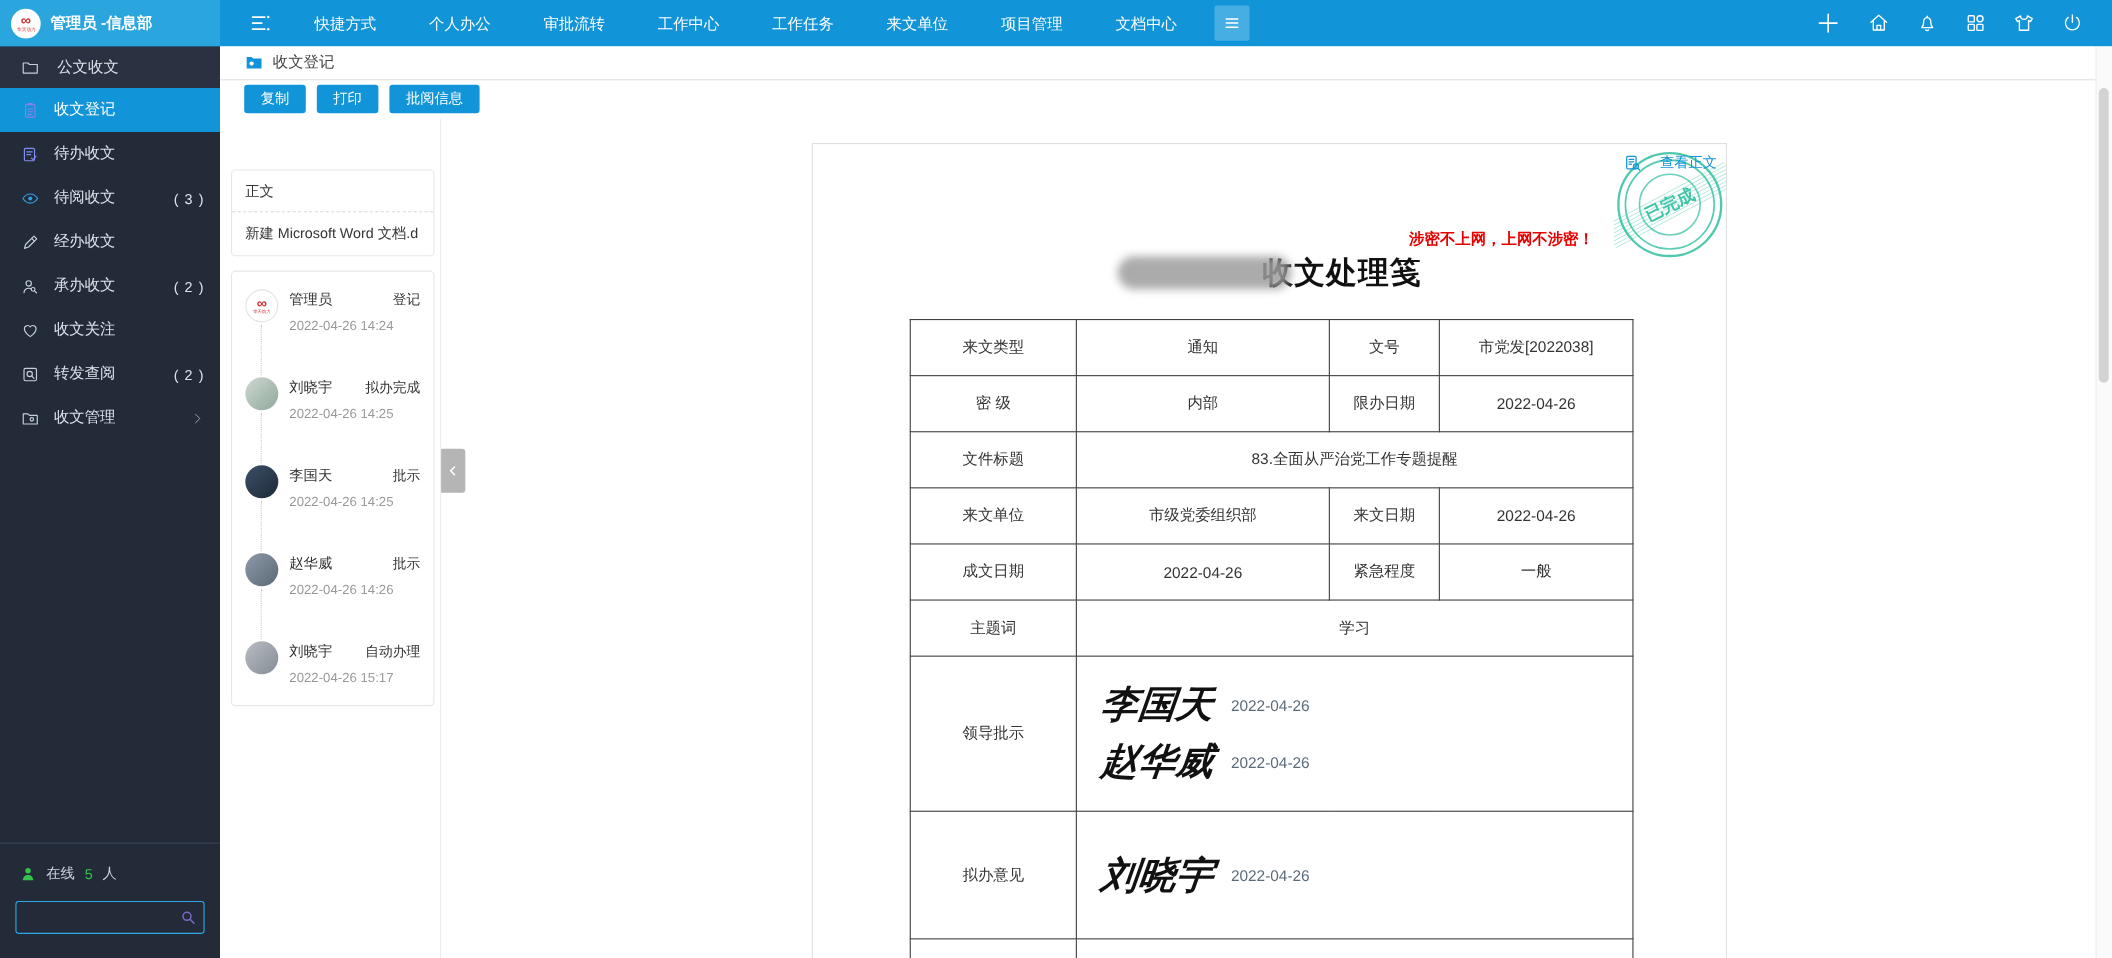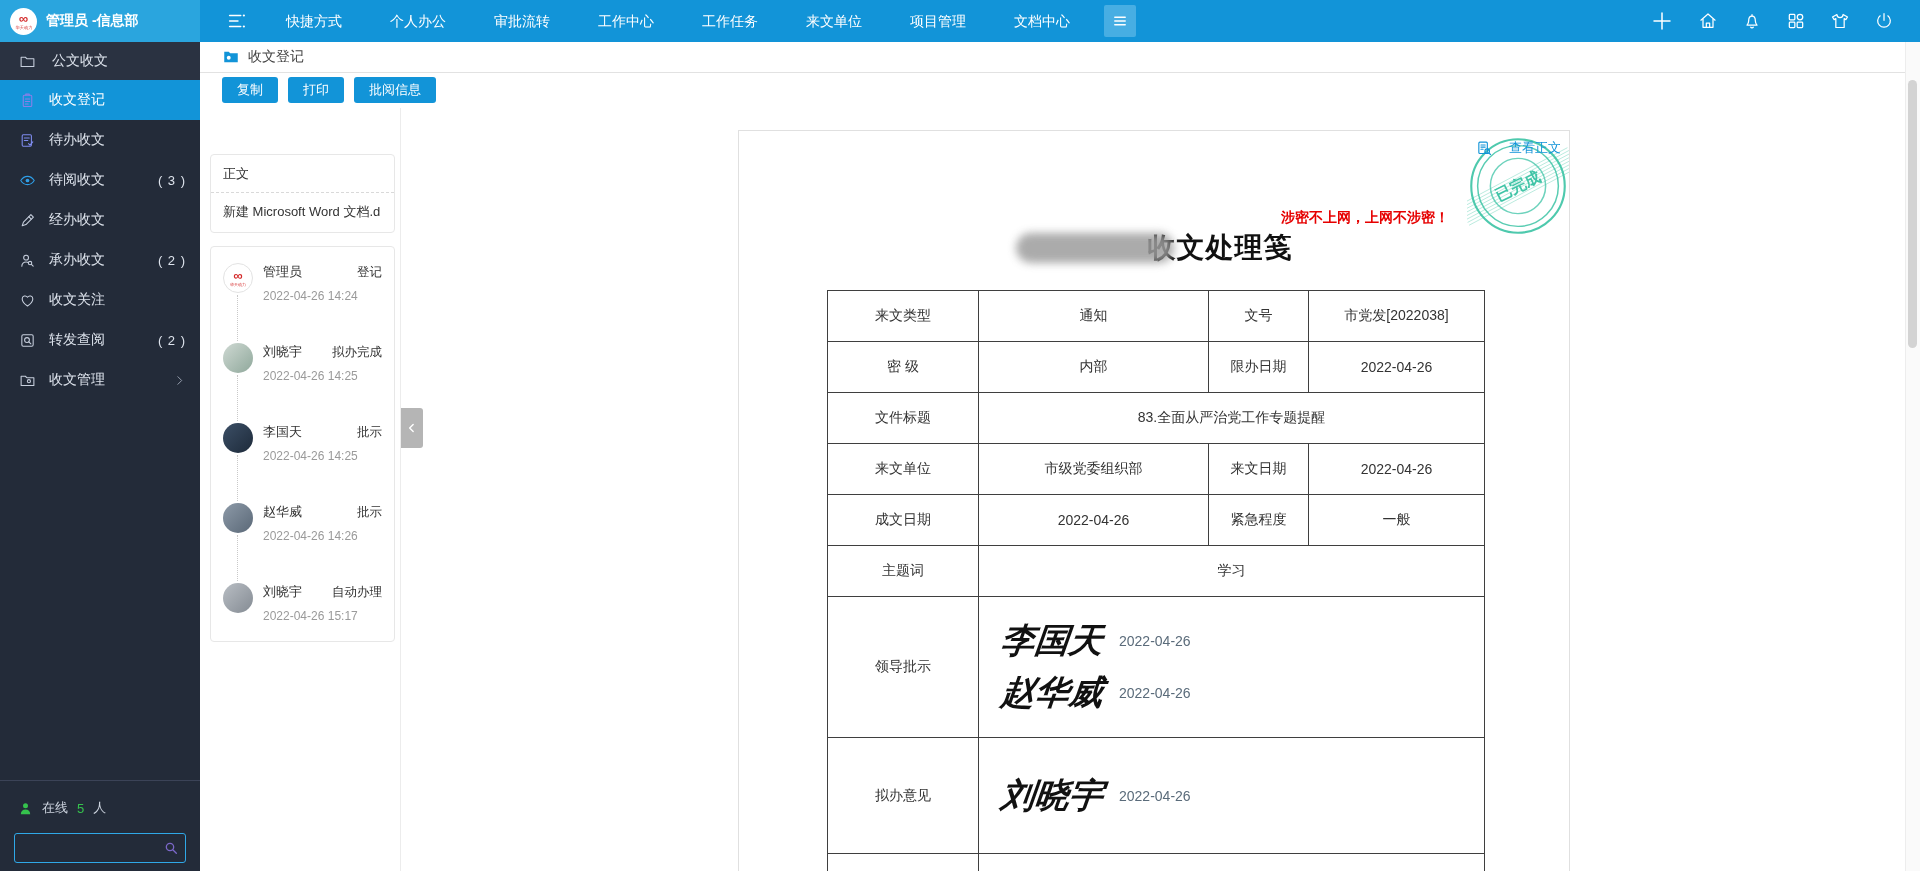--- a/index.html
+++ b/index.html
@@ -26,21 +26,21 @@
 
   
   .sidebar{position:absolute;top:42px;left:0;bottom:0;width:200px;background:#232b39;color:#dde3ec;z-index:20;}
   .side-section{height:38px;display:flex;align-items:center;gap:16px;padding-left:19px;background:#2a3241;font-size:14px;}
   .side-item{height:40px;display:flex;align-items:center;gap:13px;padding-left:19px;padding-right:14px;font-size:14px;cursor:pointer;}
   .side-item.active{background:#1294d8;color:#fff;}
   .side-icn{width:17px;height:17px;color:#c7cfdd;flex:none;}
   .c-purple{color:#8b7fe8;} .c-blue{color:#2f9fe8;} .c-violet{color:#7f8cf0;}
   .side-count{margin-left:auto;font-size:13px;letter-spacing:1px;}
   .side-chev{width:13px;height:13px;margin-left:auto;color:#aeb6c6;}
-  .side-foot{position:absolute;left:0;right:0;bottom:0;border-top:1px solid #3b4357;padding:16px 14px 8px;box-sizing:border-box;}
+  .side-foot{position:absolute;left:0;right:0;bottom:0;border-top:1px solid #3b4357;padding:16px 14px 22px;box-sizing:border-box;}
   .online{display:flex;align-items:center;gap:9px;font-size:13px;color:#cdd4df;margin:2px 0 16px 4px;}
   .online .icn{width:15px;height:15px;color:#35c24d;}
   .online-count{color:#35c24d;}
   .side-search{position:relative;}
   .side-search input{width:100%;height:30px;background:transparent;border:1px solid #2fa8e8;border-radius:3px;color:#fff;font-size:13px;padding:0 30px 0 8px;box-sizing:border-box;outline:none;}
   .search-icn{position:absolute;right:7px;top:7px;width:16px;height:16px;color:#7b68c9;}
 
   
   .tabbar{position:absolute;top:42px;left:200px;right:0;height:30px;background:#fff;border-bottom:1px solid #e2e2e2;display:flex;align-items:flex-end;z-index:10;}
   .module{display:flex;align-items:center;gap:8px;font-size:14px;color:#444;padding:0 30px 0 22px;align-self:center;}

